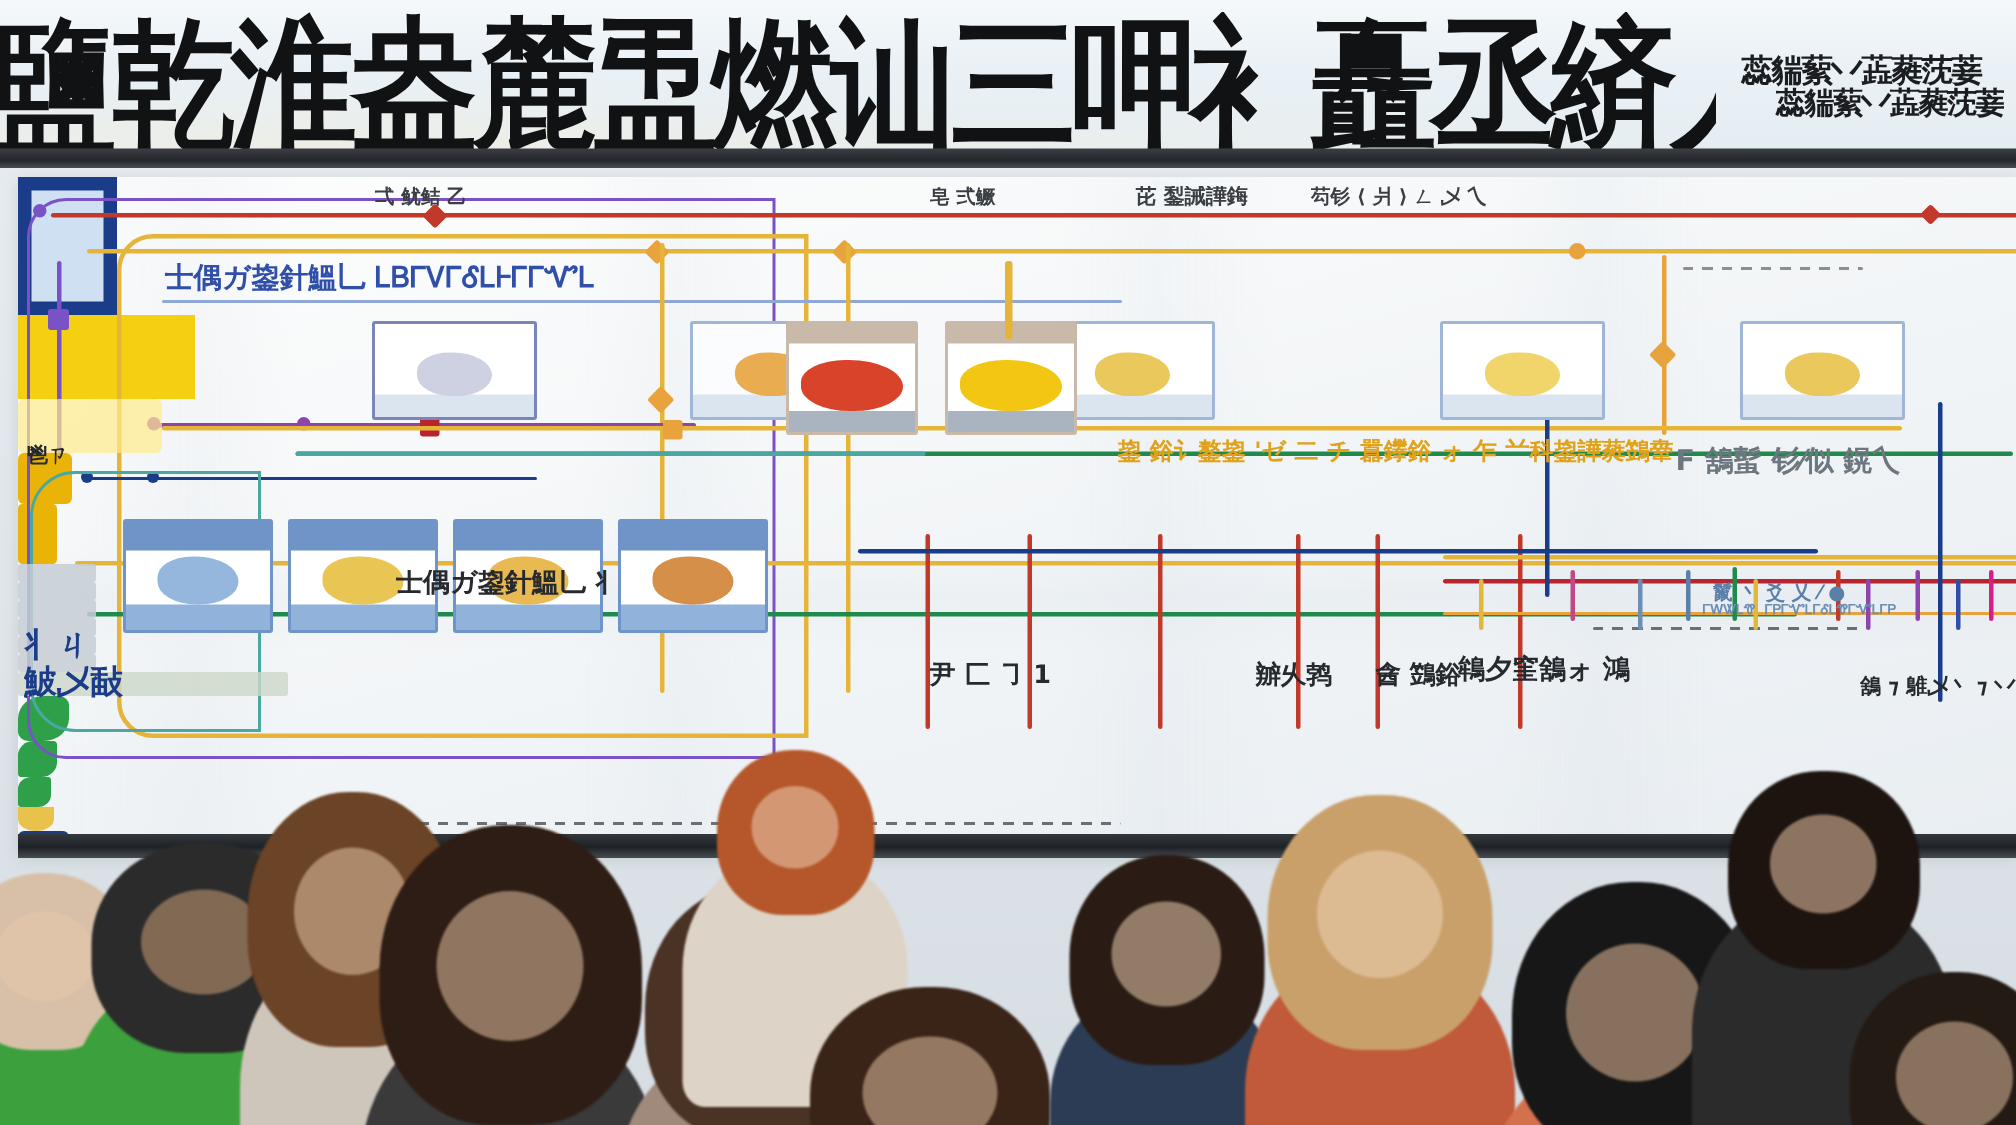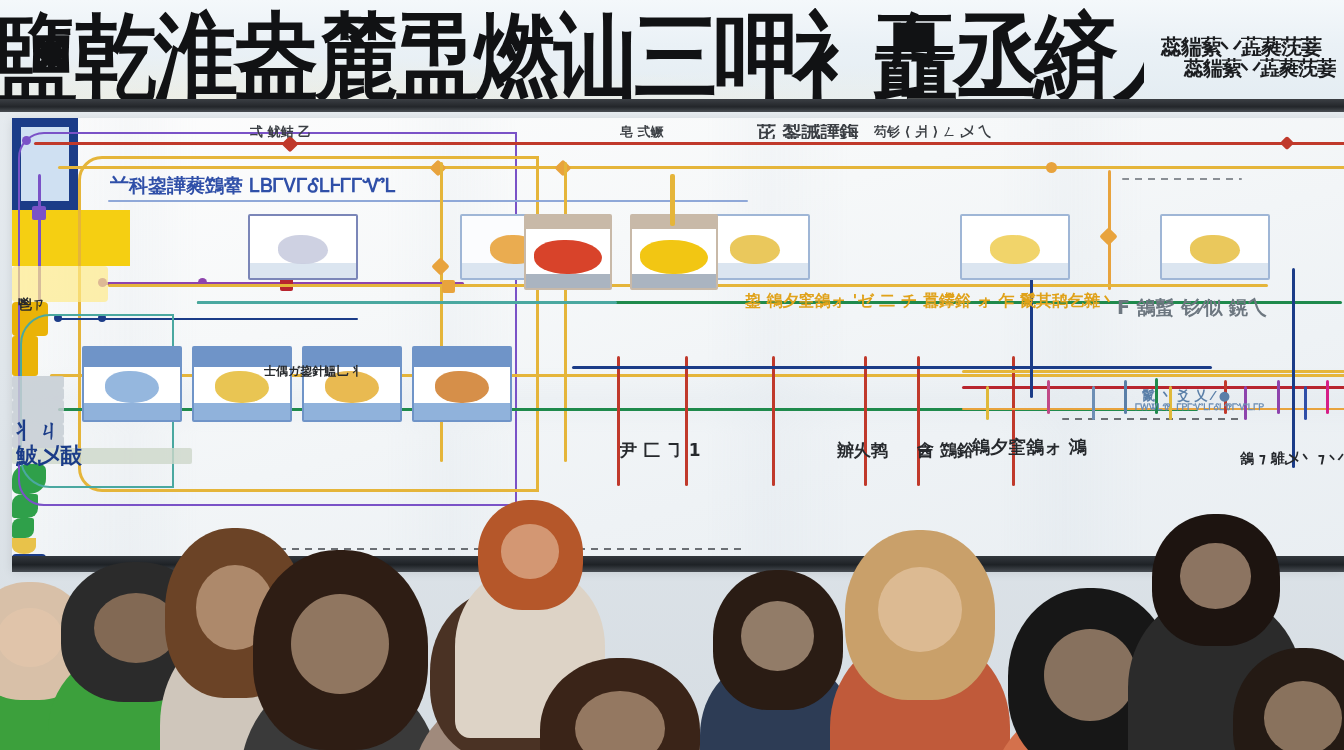--- a/index.html
+++ b/index.html
@@ -220,28 +220,28 @@
         <div class="ln" style="left:1212px;top:262px;width:3px;height:34px;background:#c0392b;"></div>
         <div class="ln" style="left:1232px;top:268px;width:3px;height:34px;background:#8e44ad;"></div>
         <div class="ln" style="left:1265px;top:262px;width:3px;height:34px;background:#8e44ad;"></div>
         <div class="ln" style="left:1292px;top:268px;width:3px;height:34px;background:#2f4fa8;"></div>
         <div class="ln" style="left:1314px;top:262px;width:3px;height:34px;background:#d61f87;"></div>
       </div>
 
     <div id="labels">
         <div class="gtext" style="left:238px;top:6px;font-size:13px;color:#3b3f44;position:absolute;line-height:15px;white-space:pre;">弌 鱿鲒 乙</div>
         <div class="gtext" style="left:608px;top:6px;font-size:13px;color:#3b3f44;position:absolute;line-height:15px;white-space:pre;">皂 弍鳜</div>
-        <div class="gtext" style="left:745px;top:6px;font-size:19px;color:#3b3f44;position:absolute;line-height:15px;white-space:pre;">芘 鋫誡譁鋂</div>
+        <div class="gtext" style="left:745px;top:6px;font-size:14px;color:#3b3f44;position:absolute;line-height:15px;white-space:pre;">芘 鋫誡譁鋂</div>
         <div class="gtext" style="left:862px;top:6px;font-size:13px;color:#3b3f44;position:absolute;line-height:15px;white-space:pre;">芶钐 ⟨ 爿 ⟩ ㄥ 乄 乀</div>
-        <div class="gtext" style="left:98px;top:56px;font-size:19px;color:#2f4fa8;position:absolute;line-height:22px;white-space:pre;">䒑科鋆譁蕤鷑舝 ᏞᏴᎱᏙᎱᎴᏞᎰᎱᎱᏉᏞ</div>
-        <div class="gtext" style="left:252px;top:244px;font-size:12px;color:#26292d;position:absolute;line-height:18px;white-space:pre;">士偶ガ鋆針鰮乚 丬</div>
+        <div class="gtext" style="left:98px;top:56px;font-size:19px;color:#2f4fa8;position:absolute;line-height:22px;white-space:pre;">士偶ガ鋆針鰮乚 ᏞᏴᎱᏙᎱᎴᏞᎰᎱᎱᏉᏞ</div>
+        <div class="gtext" style="left:252px;top:262px;font-size:18px;color:#26292d;position:absolute;line-height:18px;white-space:pre;">士偶ガ鋆針鰮乚 丬</div>
         <div class="gtext" style="left:6px;top:178px;font-size:14px;color:#26292d;position:absolute;line-height:16px;white-space:pre;">鬯ㄗ</div>
         <div class="gtext" style="left:4px;top:300px;font-size:22px;color:#1b3c88;position:absolute;line-height:25px;white-space:pre;">丬ㄐ
 鮍乄敮</div>
-        <div class="gtext" style="left:733px;top:174px;font-size:16px;color:#e0a21a;position:absolute;line-height:18px;white-space:pre;">鋆 鴾夕窐鵨ォ 'ゼ 二 チ 囂鑻鋊 ォ 乍 鬣其鸹乞雜丶</div>
+        <div class="gtext" style="left:733px;top:174px;font-size:16px;color:#e0a21a;position:absolute;line-height:18px;white-space:pre;">鋆 鋊讠鏊鋆 'ゼ 二 チ 囂鑻鋊 ォ 乍 䒑科鋆譁蕤鷑舝</div>
         <div class="gtext" style="left:608px;top:322px;font-size:17px;color:#26292d;position:absolute;line-height:20px;white-space:pre;">尹 匚 ㇆ 1</div>
         <div class="gtext" style="left:825px;top:322px;font-size:17px;color:#26292d;position:absolute;line-height:20px;white-space:pre;">辧乆鹁</div>
         <div class="gtext" style="left:905px;top:322px;font-size:17px;color:#26292d;position:absolute;line-height:20px;white-space:pre;">酓 鷑鋊</div>
         <div class="gtext" style="left:1105px;top:178px;font-size:19px;color:#6d7780;position:absolute;line-height:22px;white-space:pre;">Ϝ 鵨蟚 钐⁄似 鎤乀</div>
         <div class="gtext" style="left:1130px;top:270px;font-size:13px;color:#5a7fa8;position:absolute;line-height:15px;white-space:pre;">鬣 丶 爻 乂 ⁄ ●</div>
         <div class="gtext" style="left:1123px;top:284px;font-size:9px;color:#6d8fb5;position:absolute;line-height:10px;white-space:pre;">ᎱᎳᏔᏞᏡ  ᎱᏢᎱᏉᏞᎱᎴᏞᏡᎱᏉᏞᎱᏢ</div>
         <div class="gtext" style="left:960px;top:318px;font-size:18px;color:#26292d;position:absolute;line-height:21px;white-space:pre;">鴾夕窐鵨ォ 鴻</div>
         <div class="gtext" style="left:1228px;top:332px;font-size:14px;color:#26292d;position:absolute;line-height:16px;white-space:pre;">鵨 ⁊ 鵻乄丶 ⁊ 丷</div>
       </div>
   </div>

